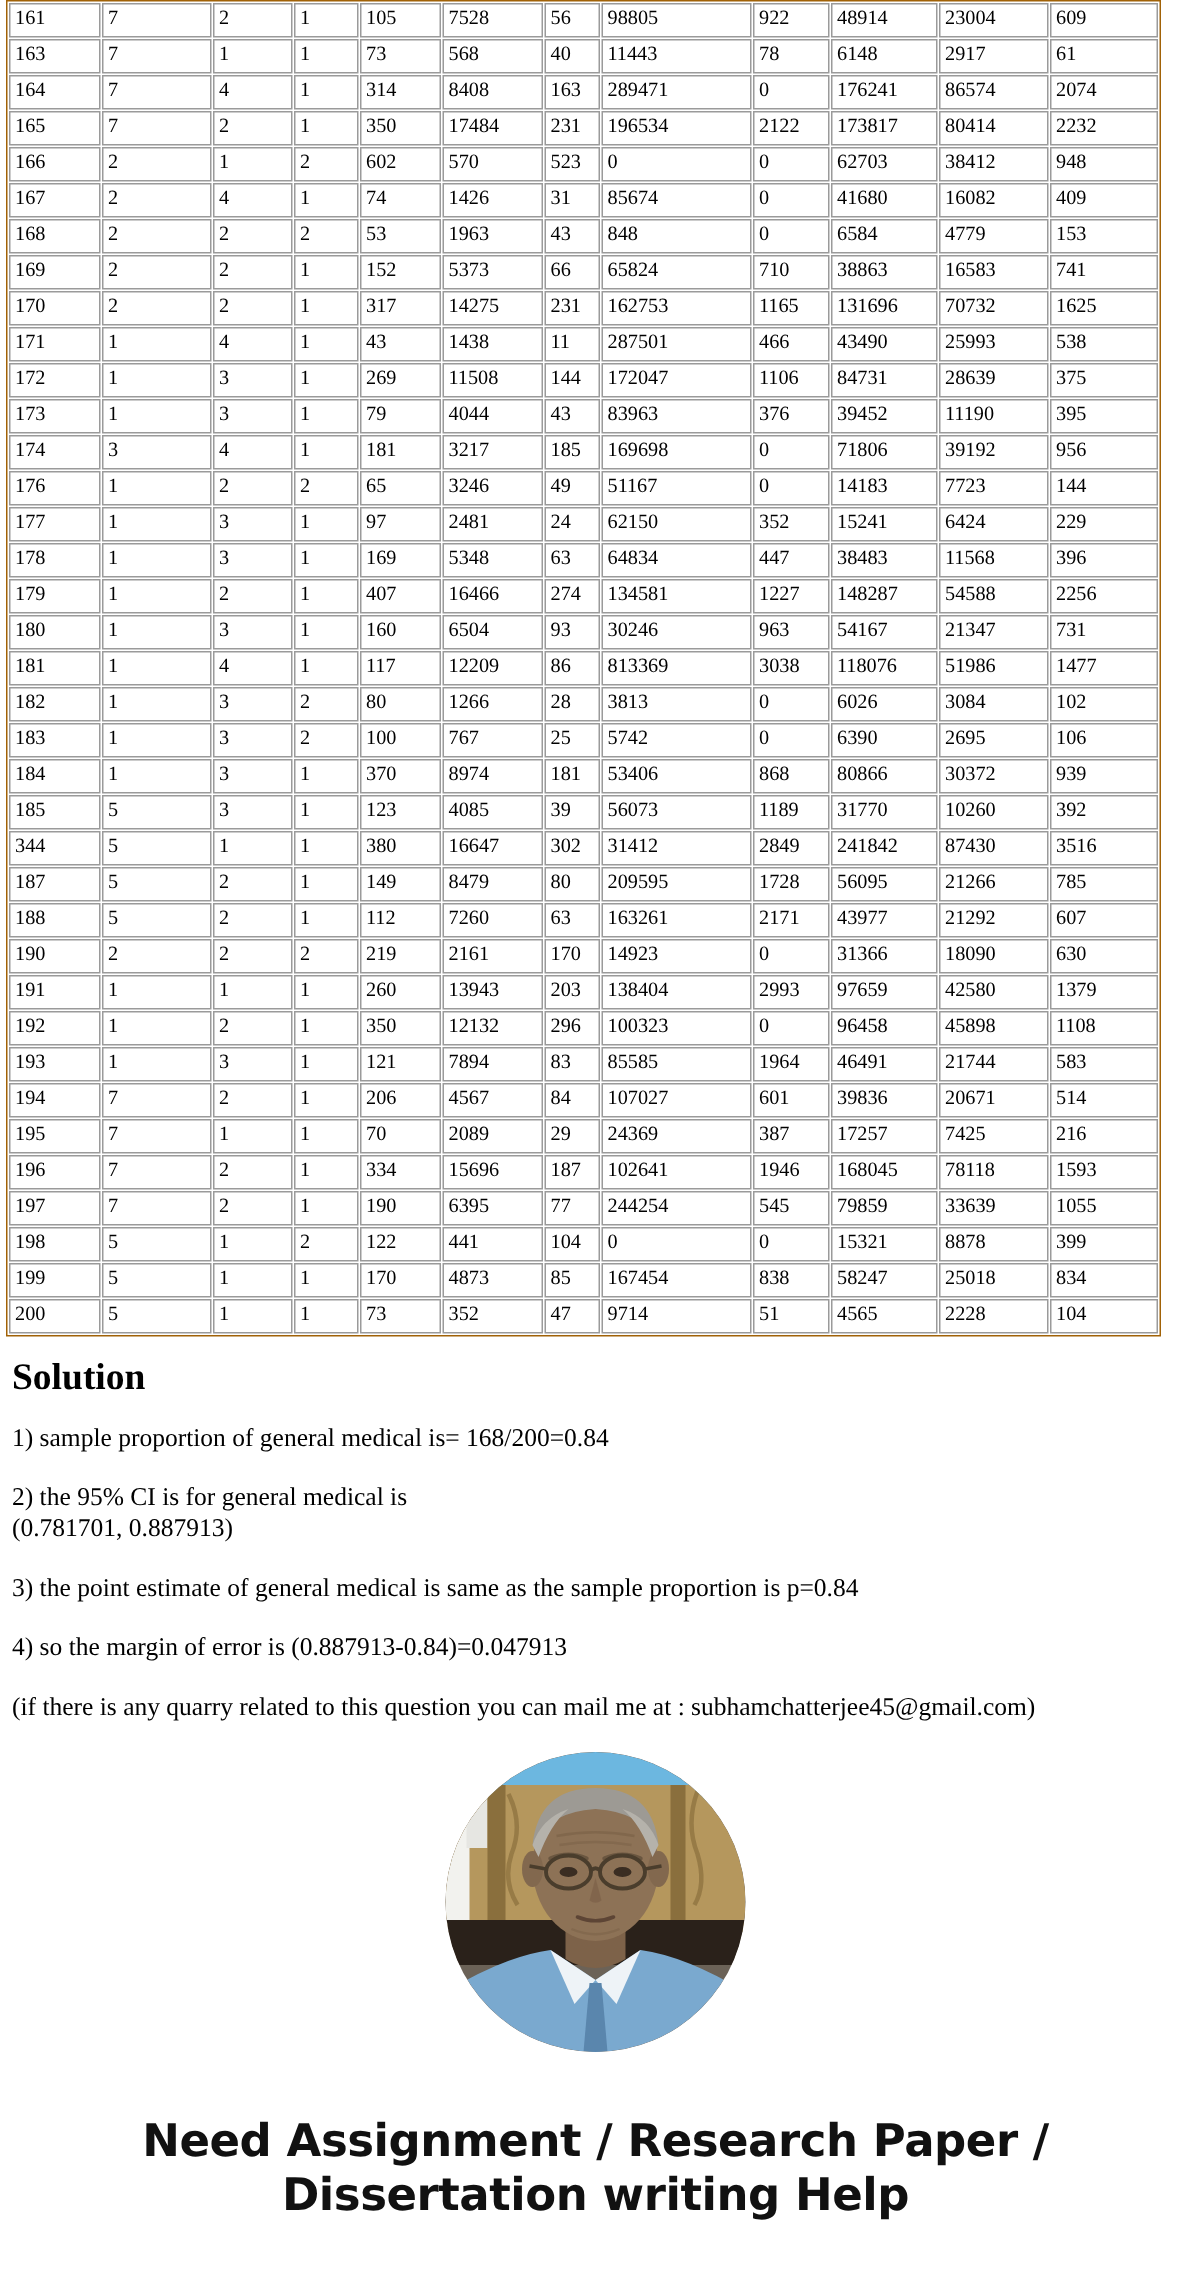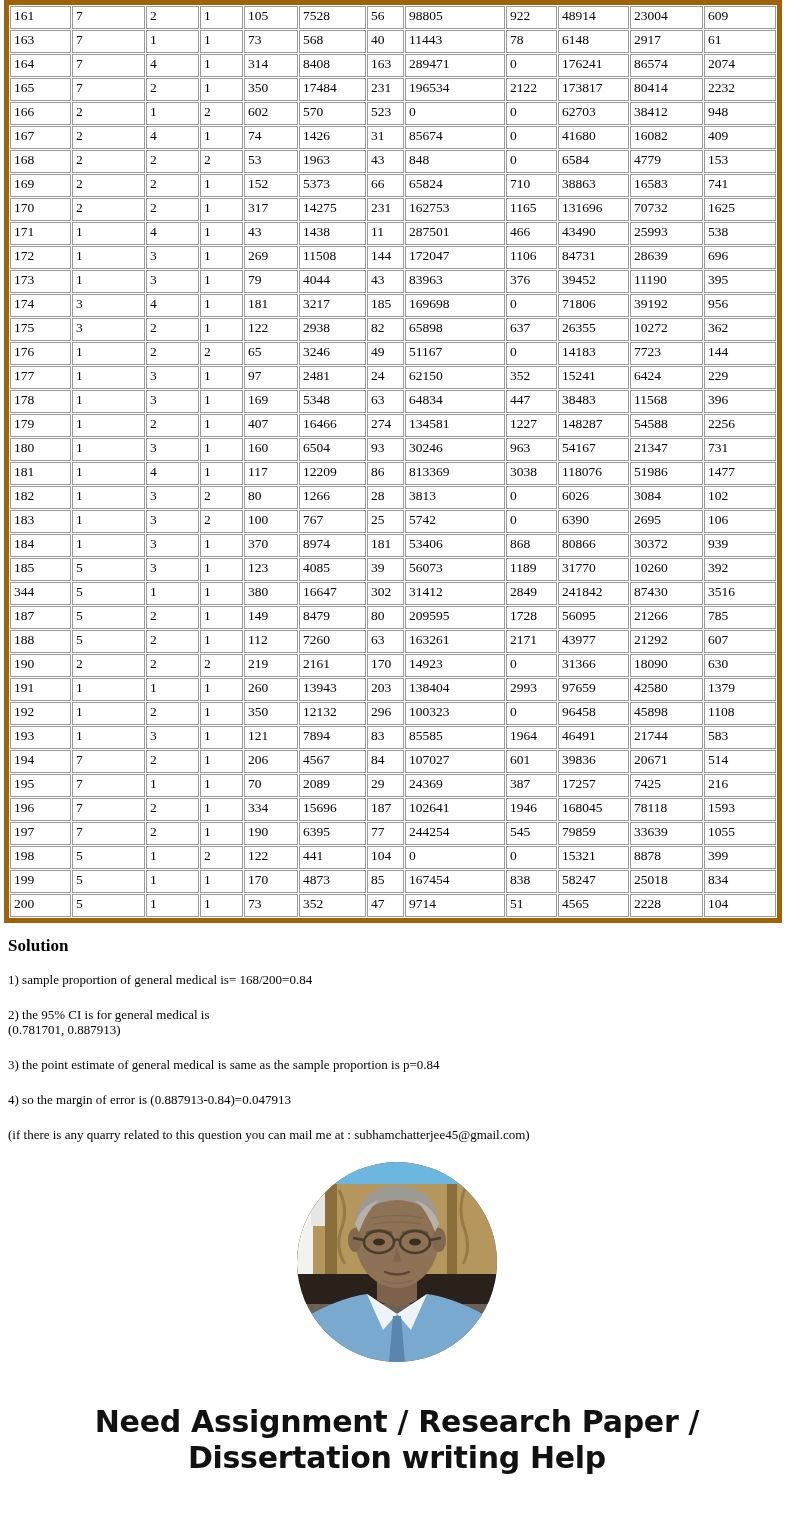--- a/index.html
+++ b/index.html
@@ -18,21 +18,21 @@
 
   
   .table-wrap {
     padding: 0 4px 0 4px;
     box-sizing: border-box;
     width: 794px;
   }
   table.data-table {
     border-collapse: separate;
     border-spacing: 1px;
-    border: 5px solid #a16207;
+    border: 1px solid #a16207;
     width: 648px;
     table-layout: fixed;
     background: #ffffff;
     font-size: 13.5px;
     line-height: 1.0;
   }
   table.data-table td {
     border: 1px solid #9a9a9a;
     padding: 2px 3px 3px 3px;
     height: 16px;
@@ -59,27 +59,27 @@
   table.data-table col.c11 { width: 72px; }
 
   
   .solution-block {
     padding: 0 8px;
     margin-top: 14px;
   }
   .solution-heading {
     font-family: "Liberation Serif", "DejaVu Serif", serif;
     font-weight: bold;
-    font-size: 17px;
+    font-size: 25px;
     margin: 0 0 16px 0;
     line-height: 1.1;
   }
   .solution-line {
     font-family: "Liberation Serif", "DejaVu Serif", serif;
-    font-size: 13px;
+    font-size: 17px;
     margin: 0 0 19px 0;
     line-height: 1.22;
   }
 
   
   .photo-area {
     width: 794px;
     display: flex;
     justify-content: center;
     margin-top: 18px;
@@ -275,21 +275,21 @@
           <td>1</td>
           <td>3</td>
           <td>1</td>
           <td>269</td>
           <td>11508</td>
           <td>144</td>
           <td>172047</td>
           <td>1106</td>
           <td>84731</td>
           <td>28639</td>
-          <td>696</td>
+          <td>375</td>
         </tr>
         <tr>
           <td>173</td>
           <td>1</td>
           <td>3</td>
           <td>1</td>
           <td>79</td>
           <td>4044</td>
           <td>43</td>
           <td>83963</td>
@@ -304,34 +304,20 @@
           <td>4</td>
           <td>1</td>
           <td>181</td>
           <td>3217</td>
           <td>185</td>
           <td>169698</td>
           <td>0</td>
           <td>71806</td>
           <td>39192</td>
           <td>956</td>
-        </tr>
-        <tr>
-          <td>175</td>
-          <td>3</td>
-          <td>2</td>
-          <td>1</td>
-          <td>122</td>
-          <td>2938</td>
-          <td>82</td>
-          <td>65898</td>
-          <td>637</td>
-          <td>26355</td>
-          <td>10272</td>
-          <td>362</td>
         </tr>
         <tr>
           <td>176</td>
           <td>1</td>
           <td>2</td>
           <td>2</td>
           <td>65</td>
           <td>3246</td>
           <td>49</td>
           <td>51167</td>

